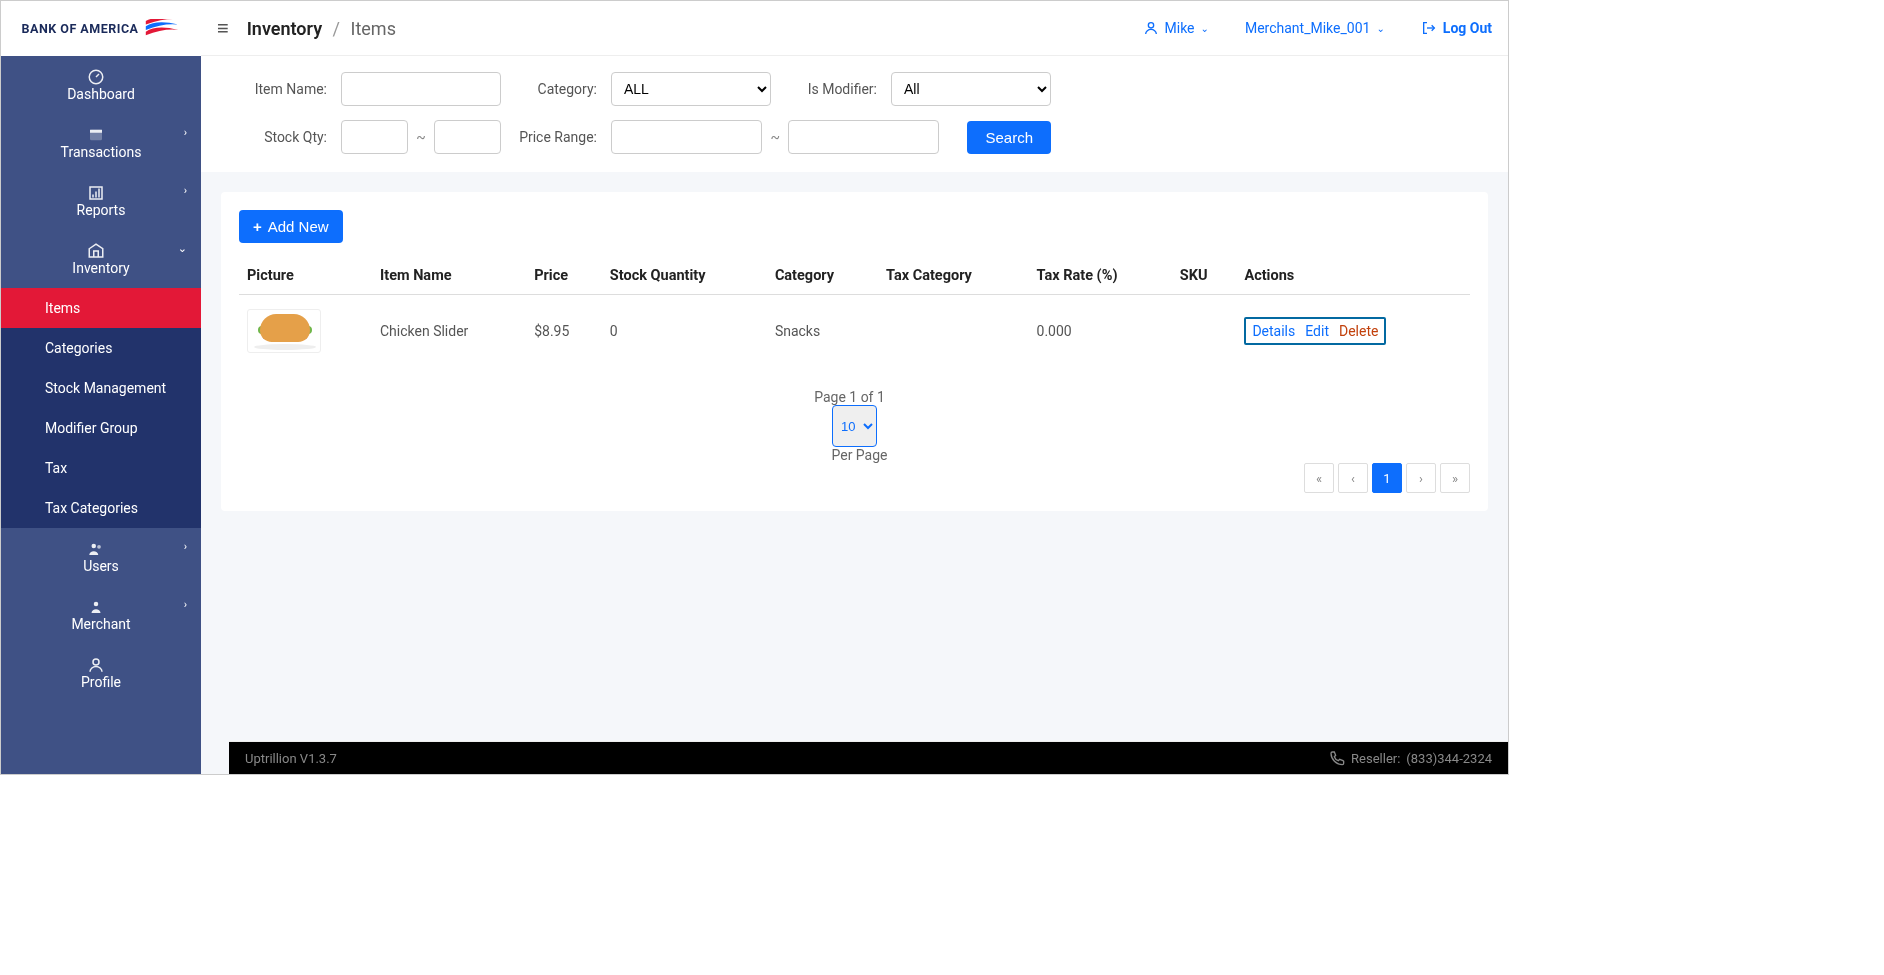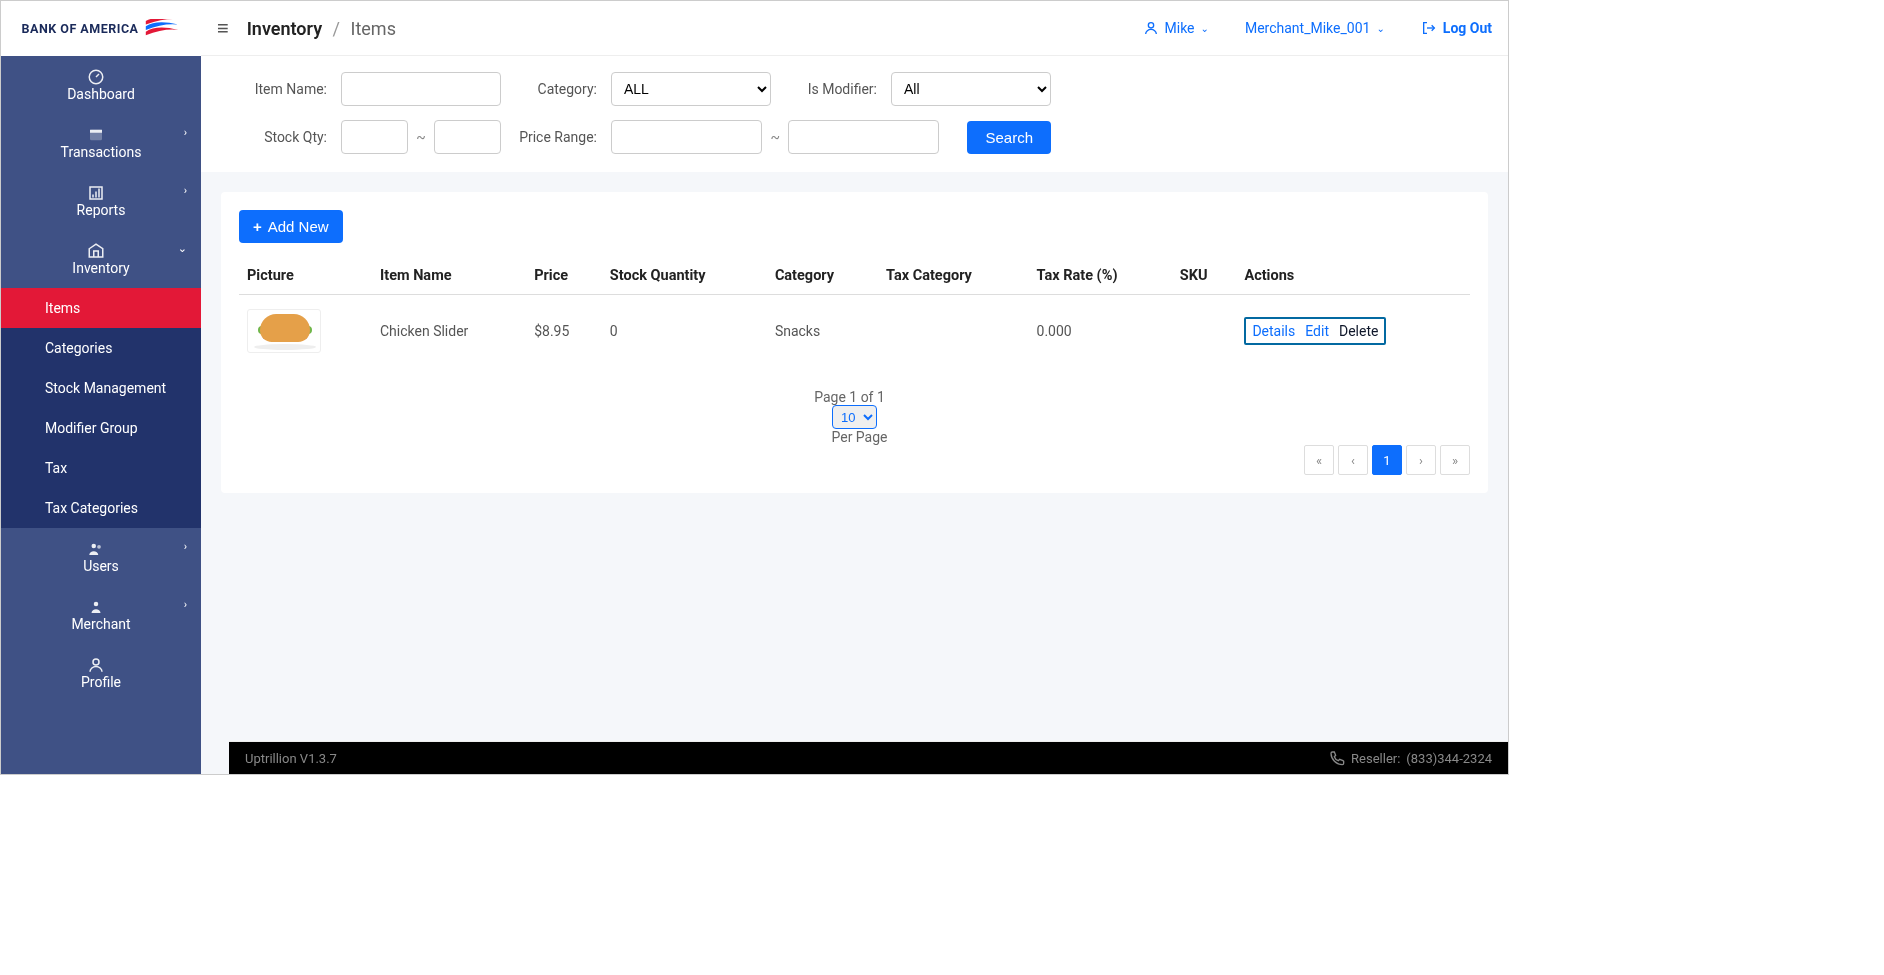--- a/index.html
+++ b/index.html
@@ -134,25 +134,25 @@
 .plate{position:absolute; left:6px; bottom:2px; width:62px; height:6px; background:#eee; border-radius:50%;}
 .actions-cell { white-space:nowrap; }
 .actions-box {
   border: 2px solid #0369a1;
   padding: 4px 6px;
   display:inline-flex;
   gap:10px;
   border-radius:2px;
 }
 .action-link { color:#0d6efd; cursor:pointer; }
-.action-link.delete { color:#0f172a; }
+.action-link.delete { color:#c2410c; }
 
 .table-footer { display:flex; align-items:center; margin-top: 22px; flex-direction: column; }
 .page-info { color:#666; font-size:14px; margin-right:10px;}
-.per-page-select { border:1px solid #0d6efd; color:#0d6efd; height:24px; border-radius:4px; padding:0 4px; font-size:13px;}
+.per-page-select { border:1px solid #0d6efd; color:#0d6efd; height:42px; border-radius:4px; padding:0 4px; font-size:13px;}
 .per-page-label{ color:#666; margin-left:10px;}
 .pagination { margin-left:auto; display:flex; gap:4px;}
 .pg-btn {
   min-width:30px; height:30px; border:1px solid #ddd; background:#fff; color:#888;
   display:flex; align-items:center; justify-content:center; cursor:pointer; border-radius:2px;
   font-size:13px;
 }
 .pg-btn.active { background:#0d6efd; color:#fff; border-color:#0d6efd;}
 
 .footer {

